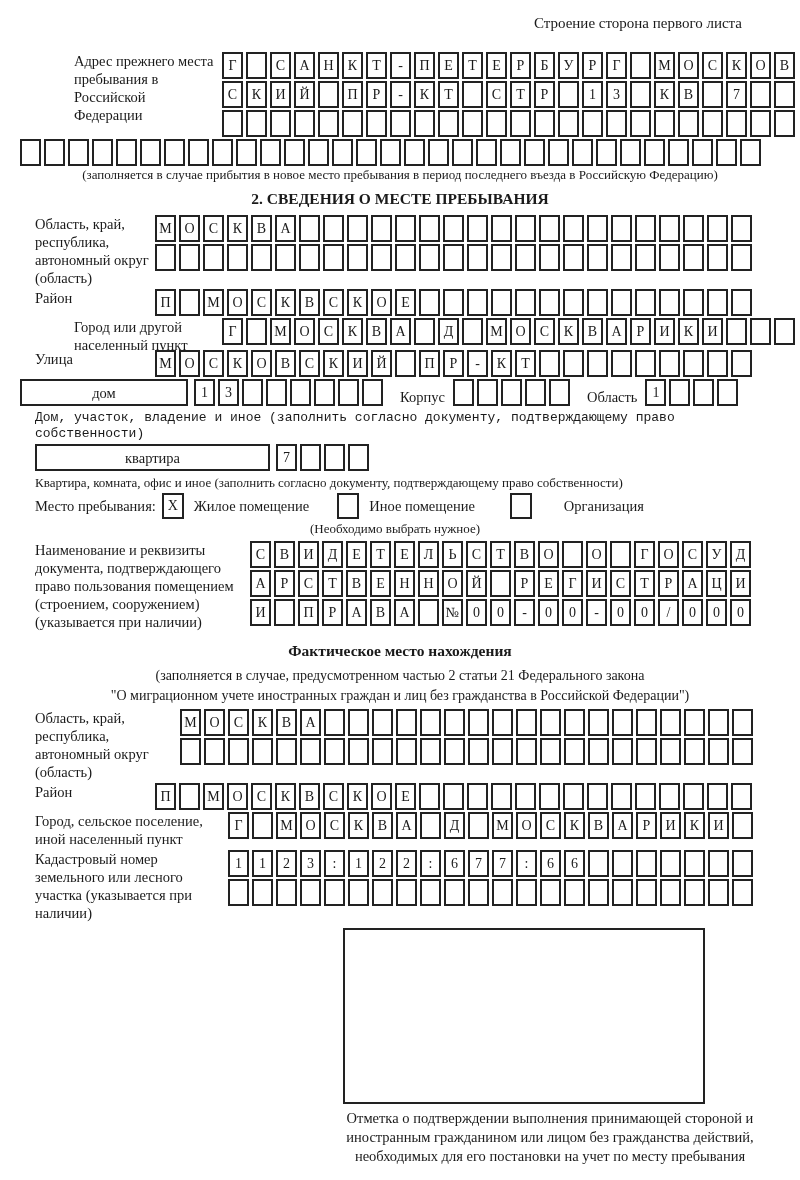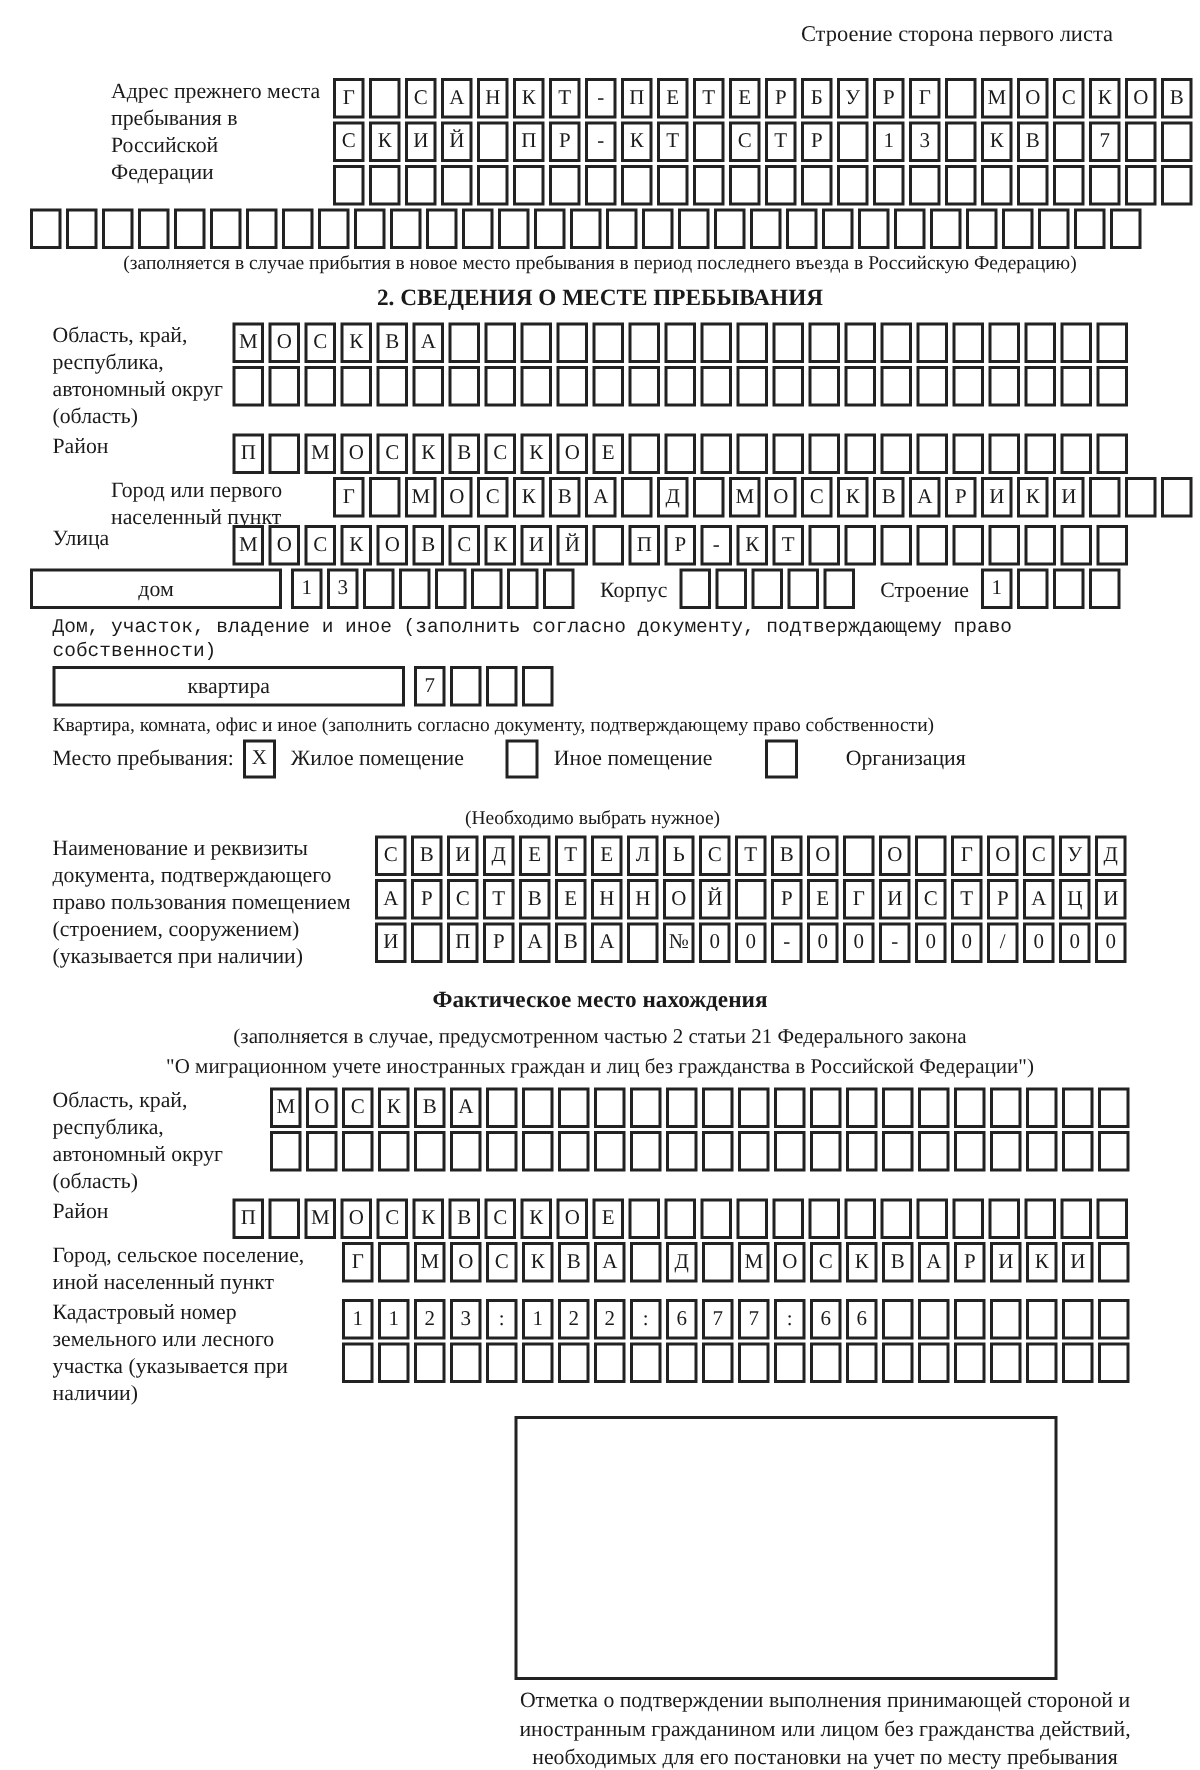--- a/index.html
+++ b/index.html
@@ -22,37 +22,37 @@
   .boxrow{display:flex;flex-wrap:nowrap;}
   .cbox{
     box-sizing:border-box;flex:0 0 21px;width:21px;height:27px;
     border:2px solid #222;margin-right:3px;background:#fff;
     display:flex;align-items:center;justify-content:center;
     font-size:14px;line-height:1;
   }
   .tight{height:30px;}
   .note{text-align:center;font-size:13px;line-height:16px;margin:1px 0 2px 0;}
   .stitle{text-align:center;font-weight:bold;font-size:15.5px;margin:6px 0 6px 0;line-height:20px;}
-  .houserow{display:flex;align-items:center;margin:2px 0 4px 0;}
+  .houserow{display:flex;align-items:flex-end;margin:2px 0 4px 0;}
   .wrect{
     box-sizing:border-box;height:27px;border:2px solid #222;
     display:flex;align-items:center;justify-content:center;font-size:14.5px;
   }
   .w168{width:168px;margin-right:6px;}
   .w195{width:235px;margin-right:6px;}
   .inlbl{padding:3px 8px 0 14px;white-space:nowrap;}
   .stayrow{display:flex;align-items:center;margin:2px 0 0 0;padding-left:15px;}
   .chkbox{
     box-sizing:border-box;width:22px;height:26px;border:2px solid #222;
     display:flex;align-items:center;justify-content:center;font-size:14px;margin:0 10px 0 6px;flex:0 0 22px;
   }
   .opt{white-space:nowrap;}
   .m28{margin-left:28px;}
   .m35{margin-left:35px;}
-  .choose-note{font-size:13px;margin:18px 0 4px 290px;line-height:16px;}
+  .choose-note{font-size:13px;margin:2px 0 4px 290px;line-height:16px;}
   .stamp-wrap{width:414px;margin:6px 23px 0 auto;}
   .stamp-box{box-sizing:border-box;width:362px;height:176px;border:2px solid #222;background:#fff;}
   .stamp-cap{text-align:center;font-size:14.5px;line-height:19px;margin-top:5px;}
   .mb0{margin-bottom:0;}
 </style>
 </head>
 <body>
 
 <div class="hdr">Строение сторона первого листа</div>
 
@@ -263,21 +263,21 @@
         <span class="cbox"></span>
         <span class="cbox"></span>
         <span class="cbox"></span>
         <span class="cbox"></span>
         <span class="cbox"></span>
       </div>
   </div>
 </div>
 
 <div class="field pl15 tight">
-  <div class="flabel lw148">Город или первого населенный пункт</div>
+  <div class="flabel lw148">Город или другой населенный пункт</div>
   <div class="frows">
     <div class="boxrow">
         <span class="cbox">Г</span>
         <span class="cbox"></span>
         <span class="cbox">М</span>
         <span class="cbox">О</span>
         <span class="cbox">С</span>
         <span class="cbox">К</span>
         <span class="cbox">В</span>
         <span class="cbox">А</span>
@@ -347,21 +347,21 @@
       <span class="cbox"></span>
     </div>
   <div class="inlbl">Корпус</div>
   <div class="boxrow">
       <span class="cbox"></span>
       <span class="cbox"></span>
       <span class="cbox"></span>
       <span class="cbox"></span>
       <span class="cbox"></span>
     </div>
-  <div class="inlbl">Строение</div>
+  <div class="inlbl">Область</div>
   <div class="boxrow">
       <span class="cbox">1</span>
       <span class="cbox"></span>
       <span class="cbox"></span>
       <span class="cbox"></span>
     </div>
 </div>
 <div class="note" style="text-align:left;padding-left:15px;font-family:Liberation Mono, monospace;">Дом, участок, владение и иное (заполнить согласно документу, подтверждающему право собственности)</div>
 
 <div class="houserow" style="padding-left:15px;">

